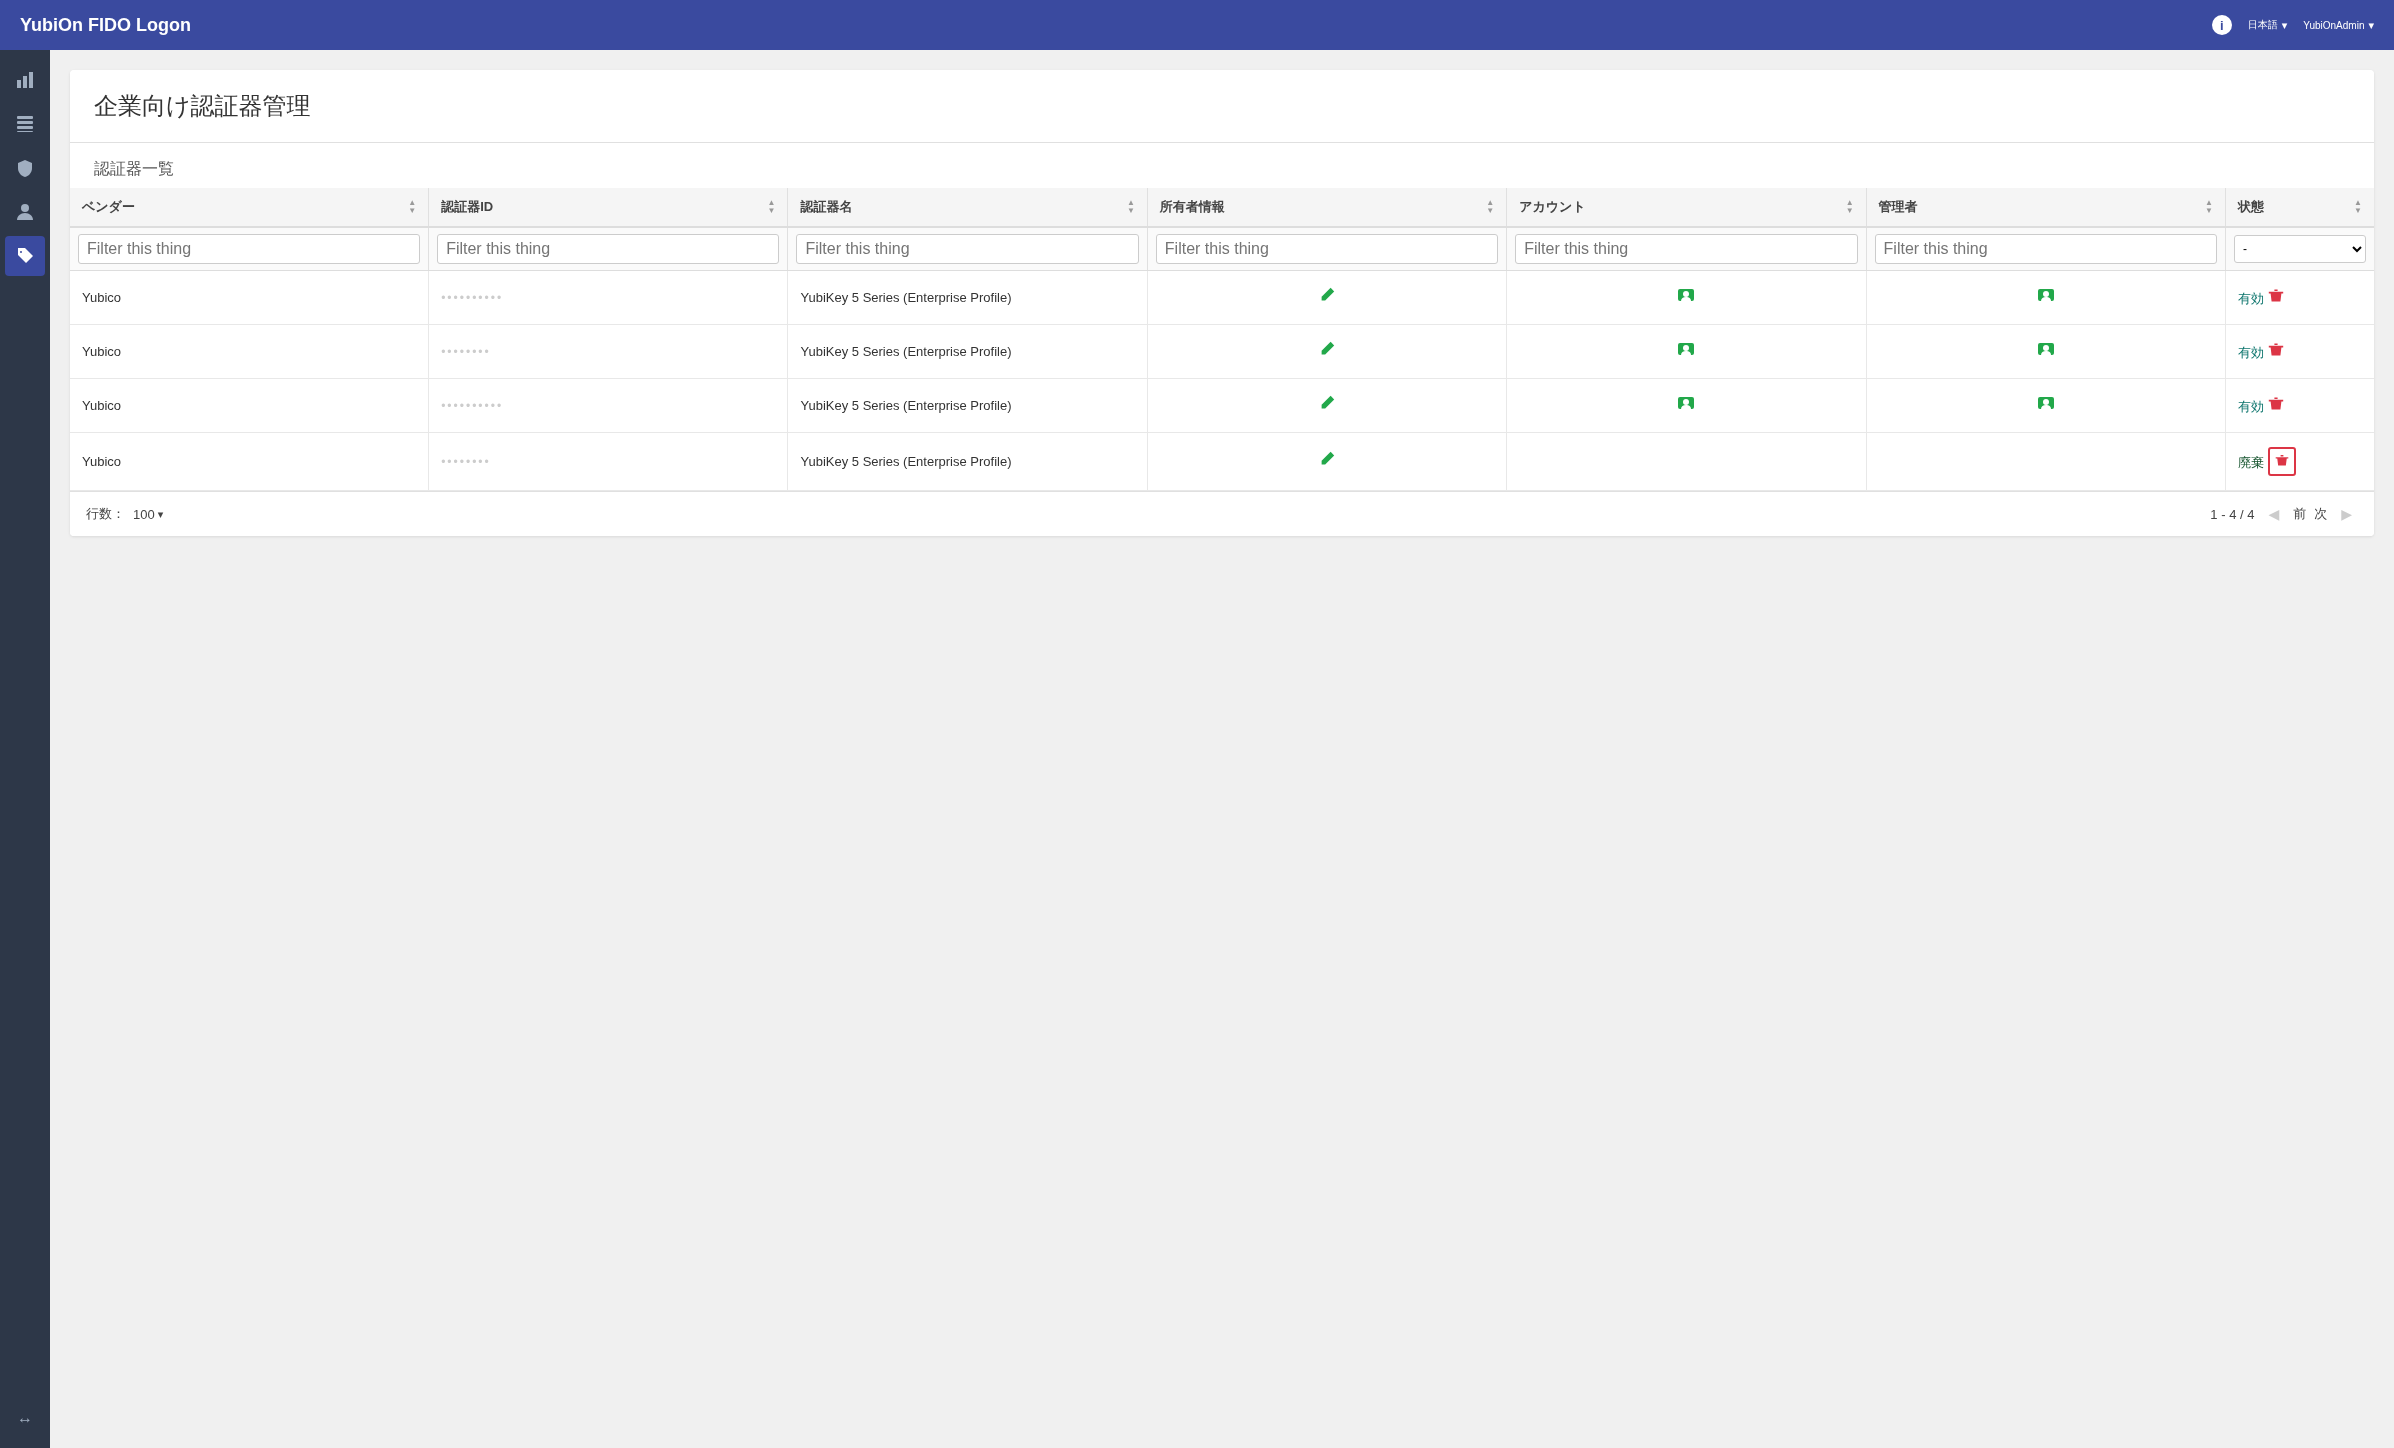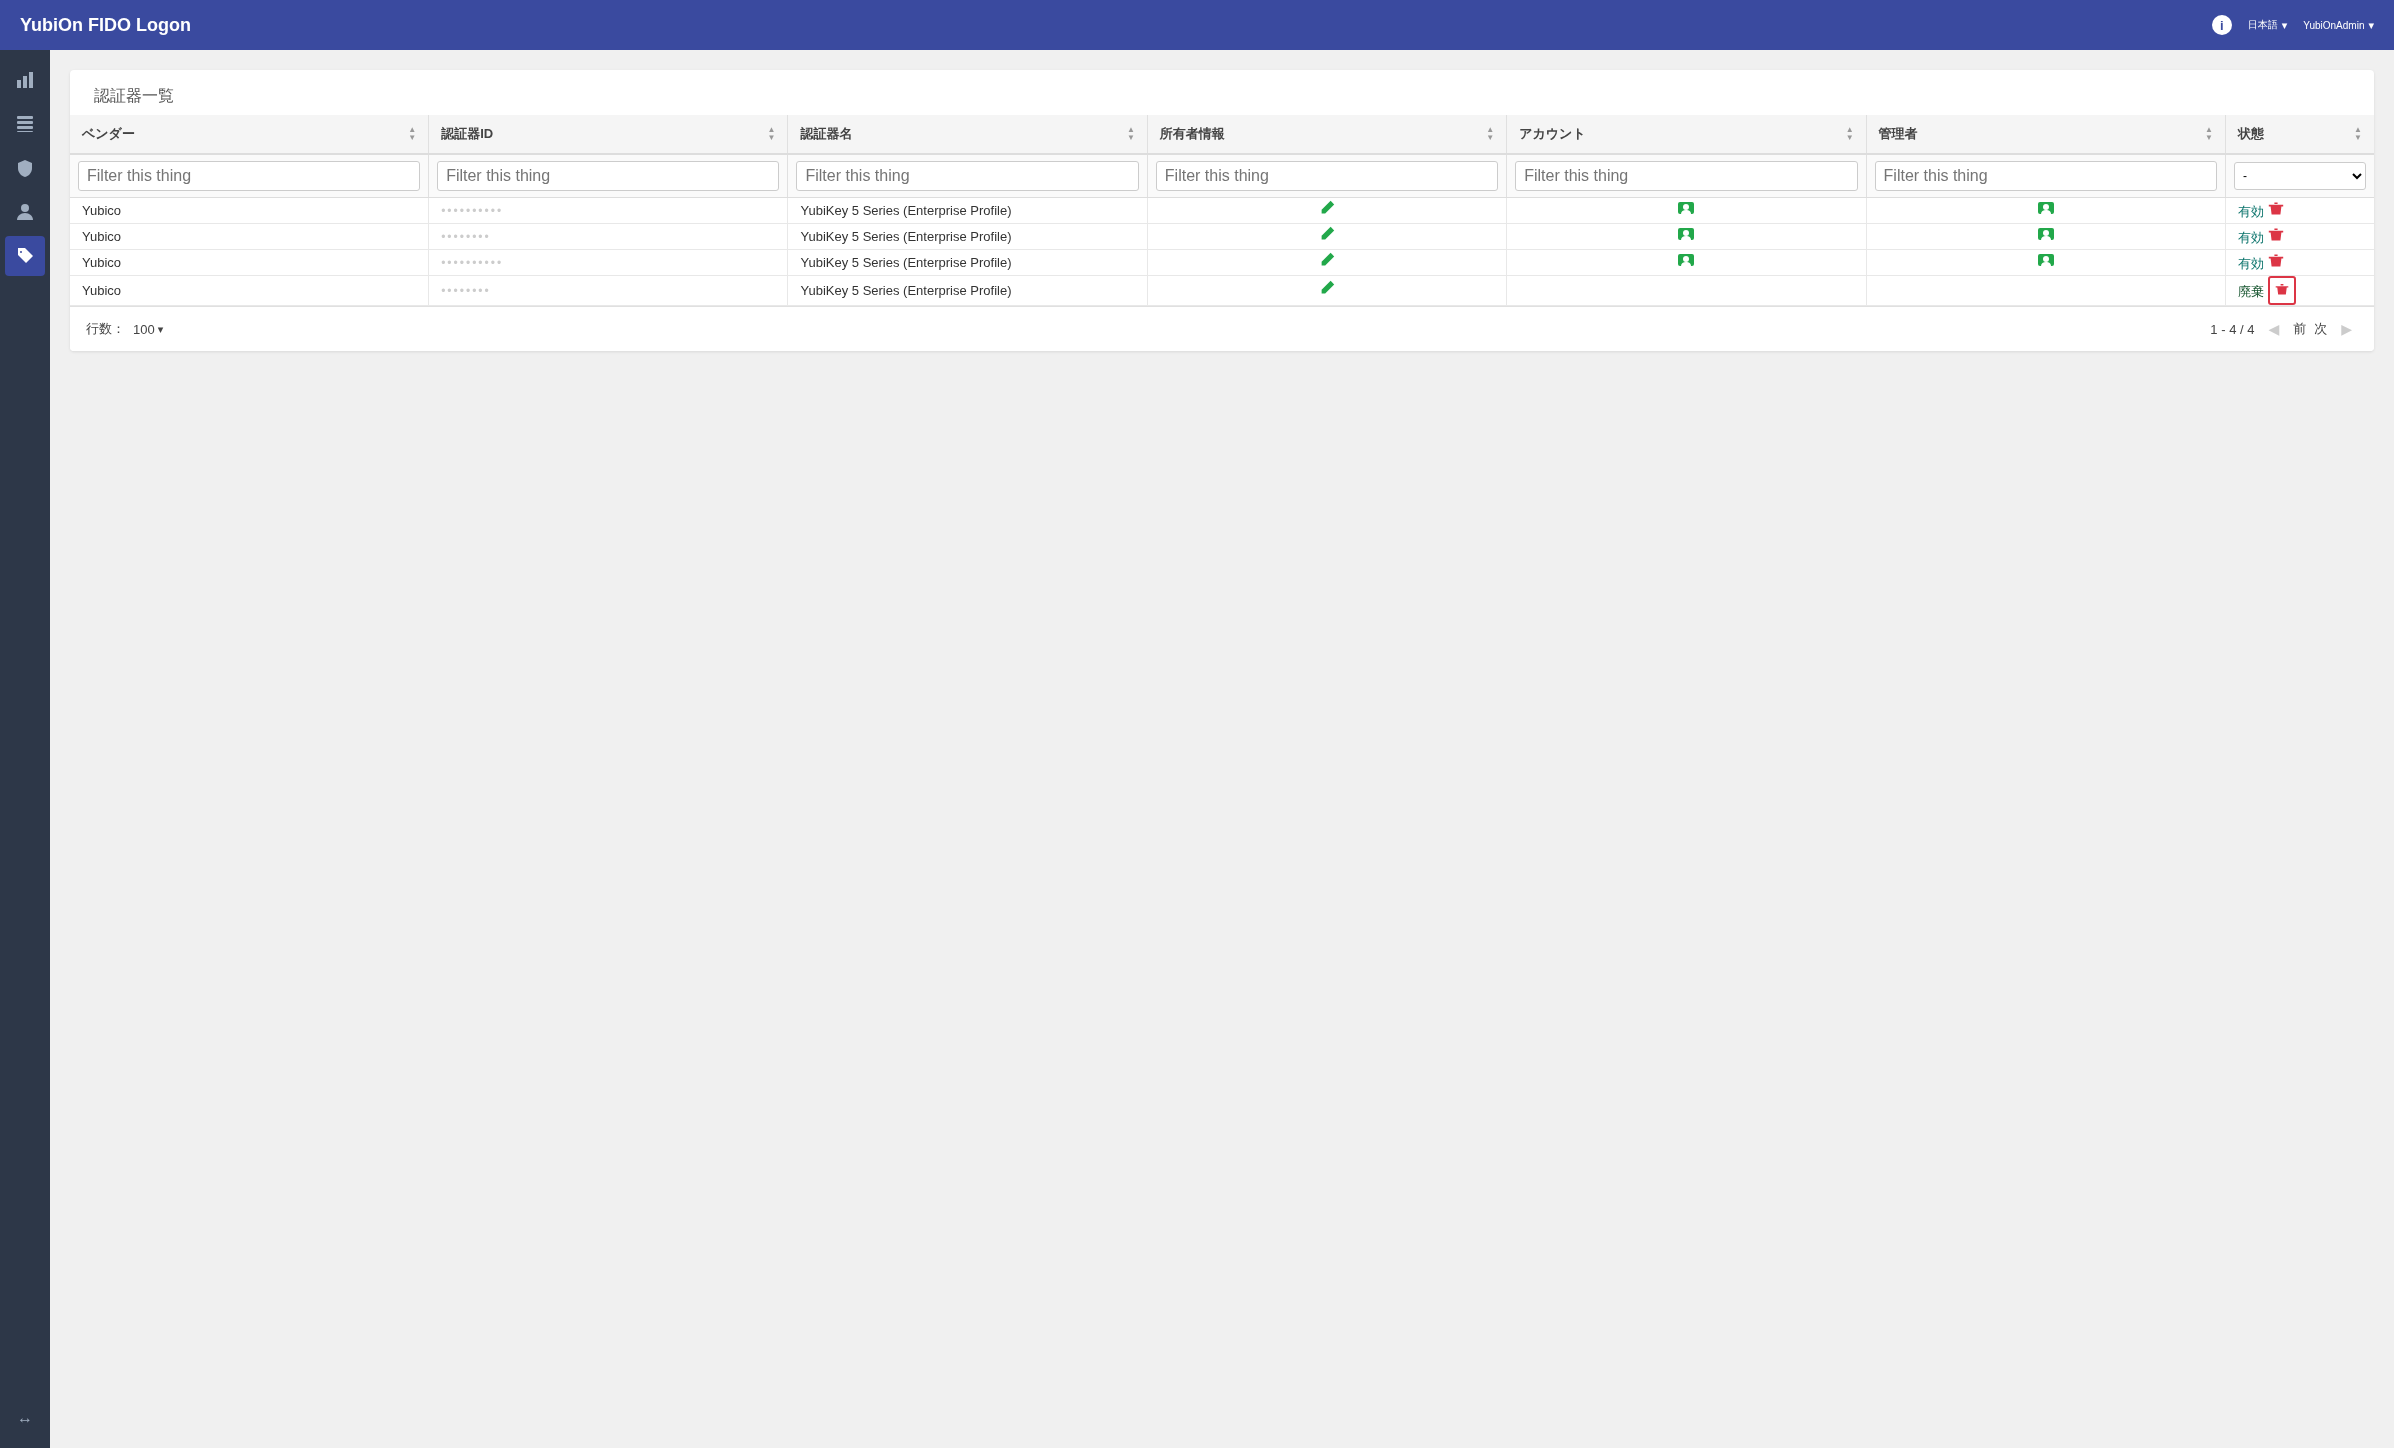--- a/index.html
+++ b/index.html
@@ -181,21 +181,21 @@
       font-size: 12px;
       background: white;
       width: 100%;
     }
 
     
     tbody tr {
       border-bottom: 1px solid #e8e8e8;
     }
     tbody td {
-      padding: 0 12px;
+      padding: 14px 12px;
       font-size: 13px;
       color: #333;
       border-right: 1px solid #e8e8e8;
       vertical-align: middle;
     }
     tbody td:last-child { border-right: none; }
 
     .blurred-text {
       color: #ccc;
       letter-spacing: 2px;
@@ -312,20 +312,23 @@
       </svg>
     </div>
     <div class="sidebar-item sidebar-bottom" style="margin-top:auto;margin-bottom:10px;">
       <span style="font-size:16px;">↔</span>
     </div>
   </div>
 
   <div class="main">
     <div class="content-card">
 
+      <div class="page-header">
+        <h1>企業向け認証器管理</h1>
+      </div>
 
       <div class="section-title">認証器一覧</div>
 
       <div class="table-container">
         <table>
           <thead>
             <tr>
               <th>
                 <div class="col-header">
                   <span>ベンダー</span>

